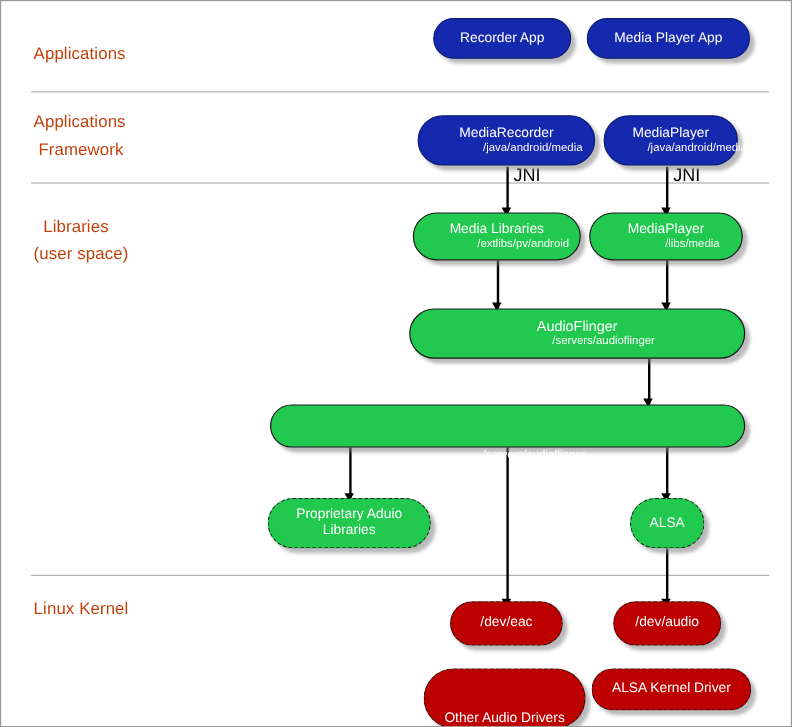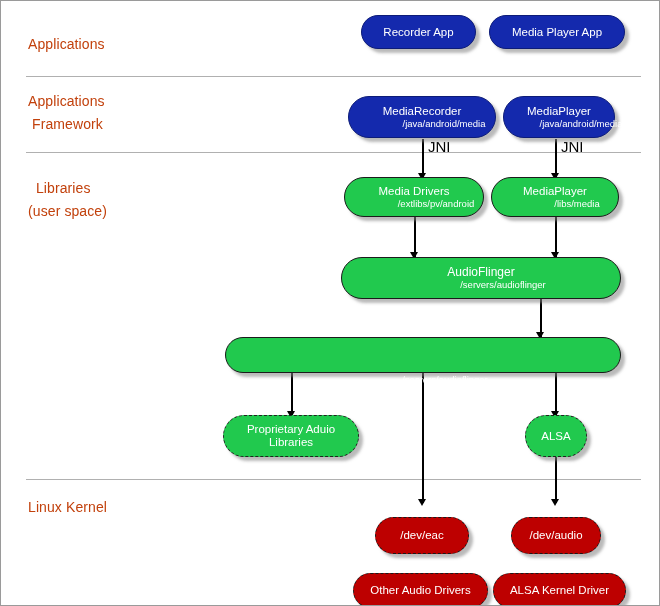--- a/index.html
+++ b/index.html
@@ -40,21 +40,21 @@
     border-radius:999px;
     z-index:4;
     box-shadow:4px 4px 3px rgba(130,130,130,0.55);
   }
   .node .t1{font-size:11.5px;line-height:13px;white-space:nowrap;}
   .node .t2{font-size:9.5px;line-height:11px;white-space:nowrap;margin-left:44px;}
   .node.big .t1{font-size:12px;}
   .blue{background:#1429ad;border:1px solid #0d1c78;}
   .green{background:#21c94e;border:1px solid #1b1b1b;}
   .green.dashed{border:1.5px dashed #222222;}
-  .red{background:#bd0000;border:1.5px dashed #1a1a1a;margin-top:16px;}
+  .red{background:#bd0000;border:1.5px dashed #1a1a1a;}
   
   .vline{
     position:absolute;
     width:1.5px;
     background:#000000;
     z-index:2;
   }
   .arrowhead{
     position:absolute;
     width:0;height:0;
@@ -126,21 +126,21 @@
   <div class="node blue" style="left:347px;top:95px;width:148px;height:42px;">
     <span class="t1">MediaRecorder</span>
     <span class="t2">/java/android/media</span>
   </div>
   <div class="node blue" style="left:502px;top:95px;width:112px;height:42px;">
     <span class="t1">MediaPlayer</span>
     <span class="t2">/java/android/media</span>
   </div>
 
   <div class="node green" style="left:343px;top:176px;width:140px;height:40px;">
-    <span class="t1">Media Drivers</span>
+    <span class="t1">Media Libraries</span>
     <span class="t2">/extlibs/pv/android</span>
   </div>
   <div class="node green" style="left:490px;top:176px;width:128px;height:40px;">
     <span class="t1">MediaPlayer</span>
     <span class="t2">/libs/media</span>
   </div>
 
   <div class="node green big" style="left:340px;top:256px;width:280px;height:42px;">
     <span class="t1">AudioFlinger</span>
     <span class="t2">/servers/audioflinger</span>
@@ -159,20 +159,20 @@
   <div class="node green dashed" style="left:524px;top:414px;width:62px;height:42px;">
     <span class="t1">ALSA</span>
   </div>
 
   <div class="node red" style="left:374px;top:500px;width:94px;height:37px;">
     <span class="t1">/dev/eac</span>
   </div>
   <div class="node red" style="left:510px;top:500px;width:90px;height:37px;">
     <span class="t1">/dev/audio</span>
   </div>
-  <div class="node red" style="left:352px;top:556px;width:135px;height:35px;">
+  <div class="node red" style="left:352px;top:556px;width:135px;height:50px;justify-content:flex-end;">
     <span class="t1">Other Audio Drivers</span>
   </div>
   <div class="node red" style="left:492px;top:556px;width:133px;height:35px;">
     <span class="t1">ALSA Kernel Driver</span>
   </div>
 
 </div>
 
 </body></html>

